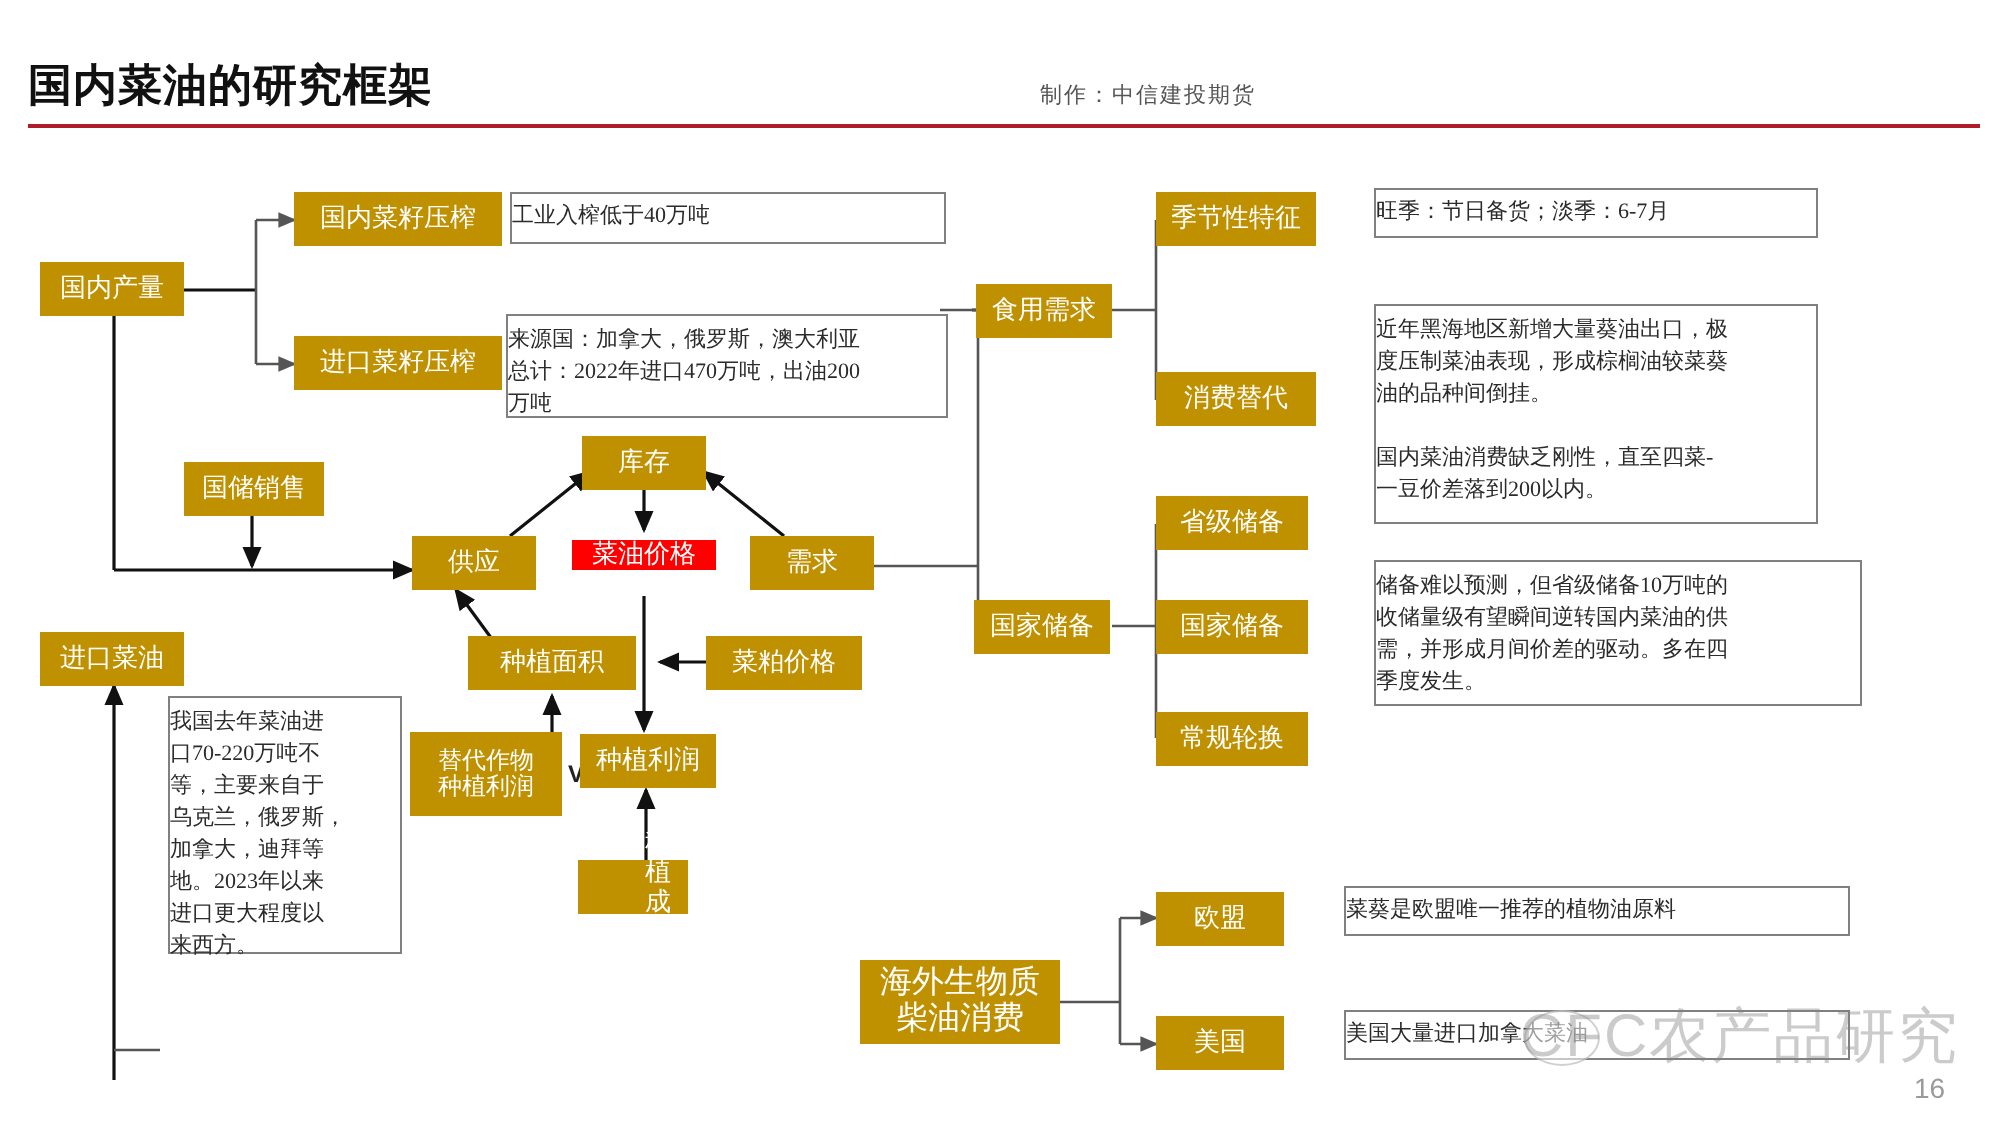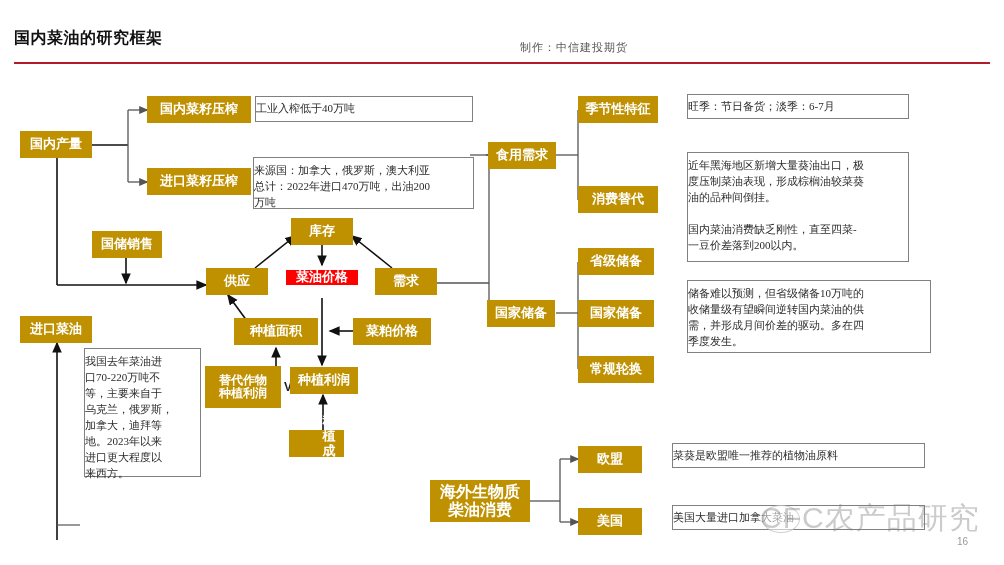--- a/index.html
+++ b/index.html
@@ -6,37 +6,37 @@
   body{
     font-family:"Liberation Serif","DejaVu Serif",serif;
     width:1004px;height:565px;position:relative;overflow:hidden;
   }
   #stage{position:relative;width:1004px;height:565px;}
 
   
   .page-title{
     position:absolute;left:14px;top:28px;
     font-family:Liberation Mono, monospace;
-    font-weight:bold;font-size:16px;color:#111;letter-spacing:.5px;
+    font-weight:bold;font-size:22px;color:#111;letter-spacing:.5px;
   }
   .maker{
     position:absolute;left:520px;top:40px;
     font-size:11px;color:#555;letter-spacing:1px;
   }
   .title-rule{
     position:absolute;left:14px;top:62px;width:976px;height:2px;
     background:#b01c28;
   }
 
   
   .node{
     position:absolute;background:#bf9000;color:#ffffff;
     display:flex;align-items:center;justify-content:center;
     text-align:center;line-height:1.12;
-    font-weight:bold;font-size:13px;
+    font-weight:normal;font-size:13px;
     box-sizing:border-box;padding:1px 3px;
     white-space:pre-line;
   }
   .node.red{background:#fe0000;color:#ffffff;}
 
   
   .note{
     position:absolute;background:#ffffff;border:1px solid #808080;
     box-sizing:border-box;padding:5px 0;
     font-size:11px;color:#2b2b2b;line-height:1.45;
@@ -60,21 +60,21 @@
     letter-spacing:1px;white-space:nowrap;
   }
   .wm-badge{
     position:absolute;left:762px;top:505px;width:36px;height:26px;
     border-radius:50%;background:rgba(255,255,255,.55);
     border:1px solid rgba(150,150,150,.45);
   }
   .page-num{
     position:absolute;left:957px;top:536px;
     font-family:"Liberation Sans","DejaVu Sans",sans-serif;
-    font-size:10px;color:#9a9a9a;
+    font-size:14px;color:#9a9a9a;
   }
 </style>
 </head>
 <body>
 
 <div id="stage">
 
   <div class="page-title">国内菜油的研究框架</div>
   <div class="maker">制作：中信建投期货</div>
   <div class="title-rule"></div>

